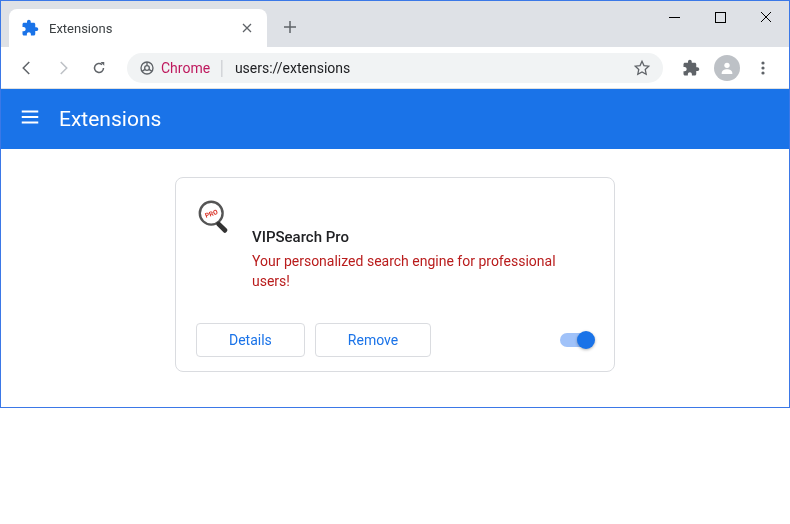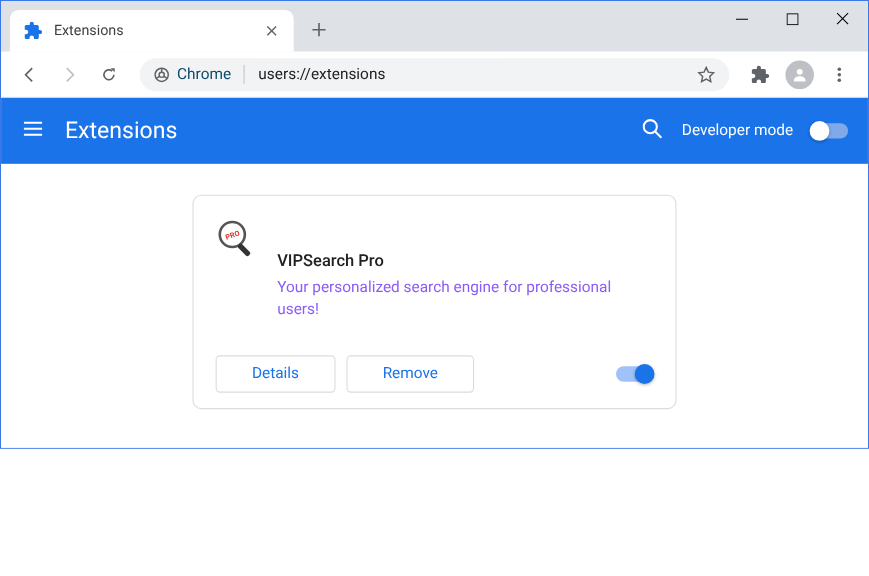--- a/index.html
+++ b/index.html
@@ -101,21 +101,21 @@
     padding: 0 12px;
     margin: 0 8px;
     color: #5f6368;
     font-size: 14px;
     gap: 8px;
   }
   .omni-secure {
     display: flex;
     align-items: center;
     gap: 6px;
-    color: #0c4a6e;
+    color: #be185d;
   }
   .omni-sep { color: #c5c8cc; }
   .omni-url { color: #202124; }
   .omni-star {
     margin-left: auto;
     color: #5f6368;
     display: flex;
   }
   .tb-icon {
     width: 32px; height: 32px;
@@ -198,21 +198,21 @@
   }
   .card-text h2 {
     font-size: 15px;
     color: #202124;
     font-weight: 500;
     margin-bottom: 6px;
     margin-top: 30px;
   }
   .card-text p {
     font-size: 14px;
-    color: #8b5cf6;
+    color: #b91c1c;
     line-height: 1.4;
   }
   .card-bottom {
     margin-top: auto;
     display: flex;
     align-items: center;
     gap: 10px;
   }
   .btn {
     height: 34px;
@@ -329,32 +329,20 @@
     </div>
   </div>
 
   <div class="ext-header">
     <span>
       <svg width="22" height="22" viewBox="0 0 24 24">
           <path stroke="#fff" stroke-width="2" d="M3 6 H21 M3 12 H21 M3 18 H21"></path>
         </svg>
     </span>
     <span class="ext-title">Extensions</span>
-    <div class="ext-right">
-      <span>
-        <svg width="22" height="22" viewBox="0 0 24 24">
-            <circle cx="10" cy="10" r="6.5" fill="none" stroke="#fff" stroke-width="2"></circle>
-            <path stroke="#fff" stroke-width="2" d="M15 15 L21 21"></path>
-          </svg>
-      </span>
-      <span class="dev-mode">Developer mode</span>
-      <div class="toggle off-dark">
-        <div class="toggle-knob"></div>
-      </div>
-    </div>
   </div>
 
   <div class="content">
     <div class="card">
       <div class="card-top">
         <div class="ext-icon">
           <svg viewBox="0 0 40 40">
             <circle cx="16" cy="16" r="12" fill="#fff" stroke="#555" stroke-width="2.5"></circle>
             <text x="16" y="19" text-anchor="middle" font-size="7" font-weight="bold" fill="#d93025" transform="rotate(-20 16 16)">PRO</text>
             <rect x="24" y="24" width="14" height="5" rx="2" fill="#333" transform="rotate(45 24 24)"></rect>

